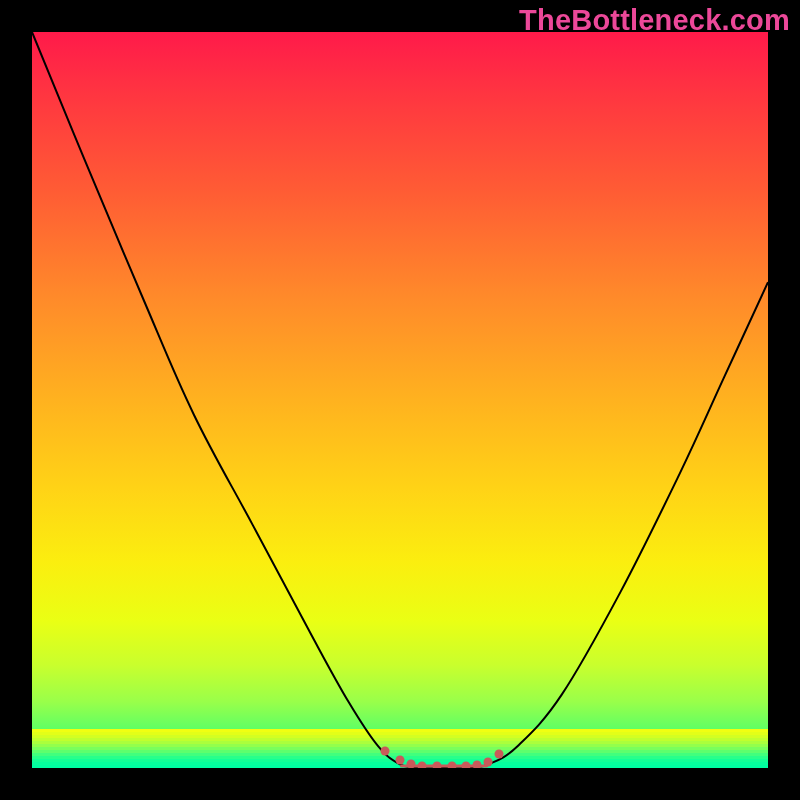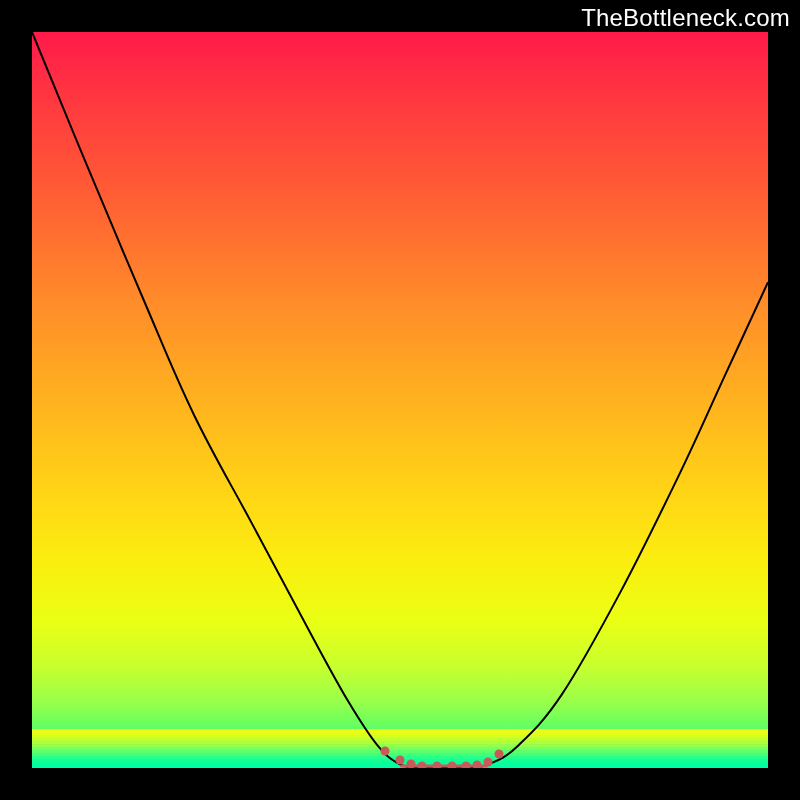--- a/index.html
+++ b/index.html
@@ -14,23 +14,23 @@
   .frame {
     position: relative;
     width: 800px;
     height: 800px;
     background: #000;
   }
   .watermark {
     position: absolute;
     top: 4px;
     right: 10px;
-    color: #ffffff;
-    font-size: 24px;
-    font-weight: 400;
+    color: #ec4899;
+    font-size: 29px;
+    font-weight: 700;
     letter-spacing: 0.2px;
     z-index: 5;
   }
   .plot-area {
     position: absolute;
     left: 32px;
     top: 32px;
     width: 736px;
     height: 736px;
     overflow: hidden;

